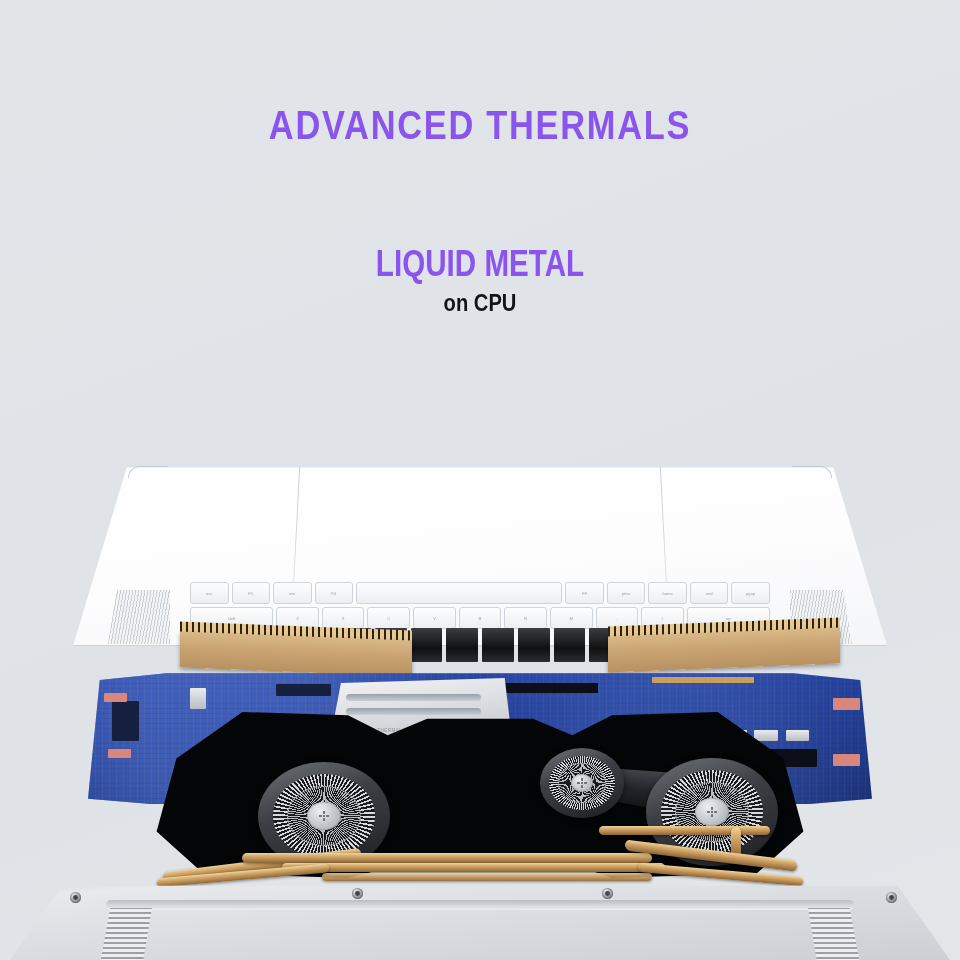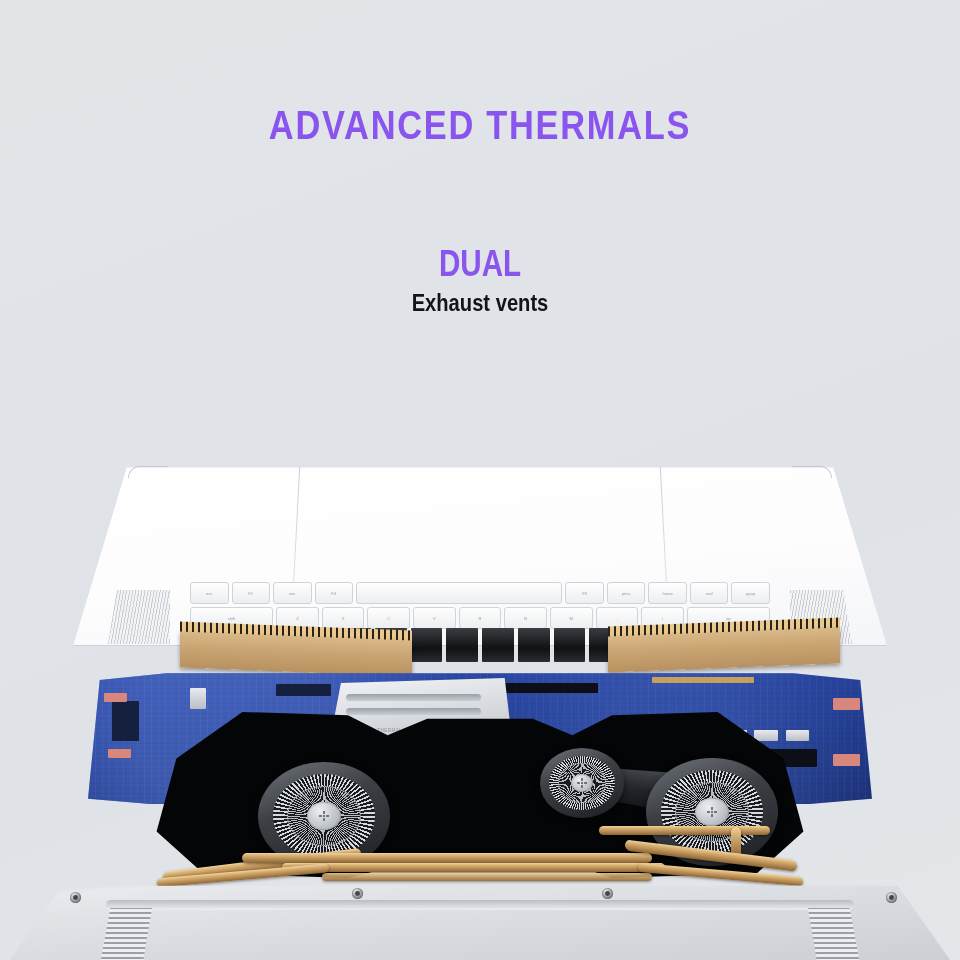--- a/index.html
+++ b/index.html
@@ -269,25 +269,25 @@
   .bvent.r { right:100px; clip-path:polygon(0 0,80% 0,100% 100%,18% 100%); }
 </style>
 </head>
 <body>
 
 <div id="headline">ADVANCED THERMALS</div>
 
 <div id="features">
 
 
-
   <div class="feature">
-    <div class="feature-title">DUAL</div>
-    <div class="feature-sub">Exhaust vents</div>
-  </div>
+    <div class="feature-title">LIQUID METAL</div>
+    <div class="feature-sub">on CPU</div>
+  </div>
+
 
 </div>
 
 <div id="laptop">
 
   <div id="deck">
     <div class="deck-plate"></div>
     <div class="deck-round l"></div>
     <div class="deck-round r"></div>
     <div class="deck-seam s1"></div>

